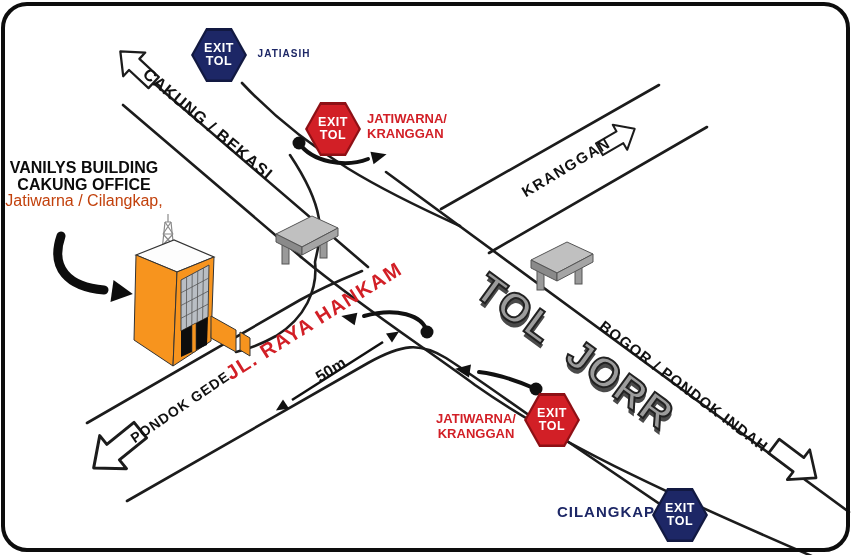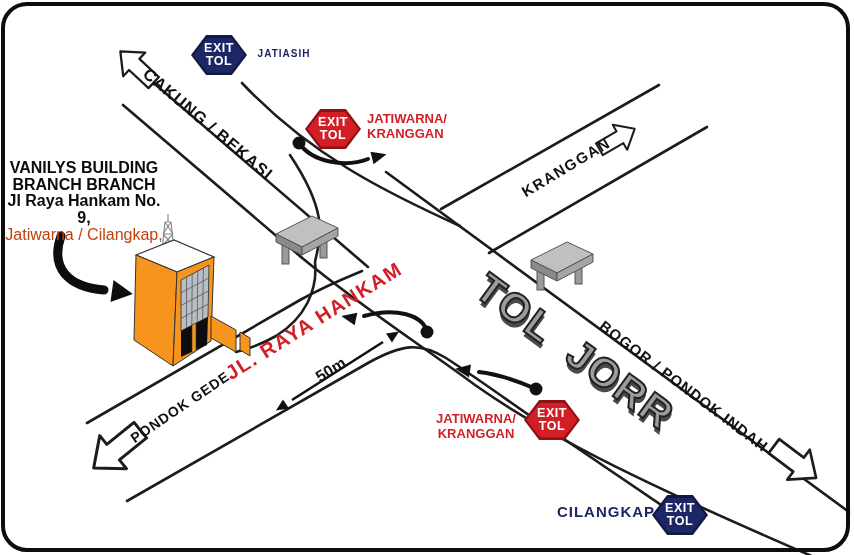--- a/index.html
+++ b/index.html
@@ -11,21 +11,21 @@
     position:absolute;left:1px;top:2px;right:4px;bottom:3px;
     border:4px solid #0d0d0d;border-radius:26px;pointer-events:none;
   }
   svg{position:absolute;left:0;top:0;}
   .lbl{
     position:absolute;font-weight:bold;white-space:nowrap;color:#111;
     transform-origin:center;
   }
   .navy{color:#1d2766;}
   .red{color:#d21f26;}
-  .badge{position:absolute;width:56px;height:40px;transform:translate(-50%,-50%);}
+  .badge{position:absolute;width:56px;height:54px;transform:translate(-50%,-50%);}
   .hex-outer{position:absolute;inset:0;clip-path:polygon(27% 0,73% 0,100% 50%,73% 100%,27% 100%,0 50%);}
   .hex-inner{
     position:absolute;inset:2.5px;clip-path:polygon(27% 0,73% 0,100% 50%,73% 100%,27% 100%,0 50%);
     display:flex;flex-direction:column;align-items:center;justify-content:center;
     color:#fff;font-weight:bold;font-size:12.5px;line-height:1.02;letter-spacing:.5px;
   }
   .badge.red-badge .hex-outer{background:#8e1015;}
   .badge.red-badge .hex-inner{background:#d21f26;}
   .badge.navy-badge .hex-outer{background:#121941;}
   .badge.navy-badge .hex-inner{background:#1d2766;}
@@ -126,22 +126,21 @@
       <path d="M 292,400 L 383,342" fill="none" stroke="#111" stroke-width="2.6"></path>
       <polygon points="0,-5.5 12,0 0,5.5" transform="translate(286,404) rotate(147)"></polygon>
       <polygon points="0,-5.5 12,0 0,5.5" transform="translate(389,338) rotate(-33)"></polygon>
     </g>
   </svg>
 
   <div id="frame"></div>
 
   <div id="infobox">
     <div class="b">VANILYS BUILDING</div>
-    <div class="b">BRANCH BRANCH</div>
-    <div class="b">Jl Raya Hankam No. 9,</div>
+    <div class="b">CAKUNG OFFICE</div>
     <div class="r">Jatiwarna / Cilangkap,</div>
   </div>
 
   <div class="lbl navy" id="lbl-jatiasih" style="left:284px;top:53px;font-size:10px;letter-spacing:1px;transform:translate(-50%,-50%);text-align:right;">JATIASIH</div>
 
   <div class="lbl" id="lbl-cakung" style="left:208px;top:124px;font-size:16.5px;letter-spacing:1px;transform:translate(-50%,-50%) rotate(40deg);">CAKUNG / BEKASI</div>
 
   <div class="lbl red" id="lbl-jw-top" style="left:367px;top:127px;font-size:13px;line-height:1.12;transform:translate(0,-50%);">
     <div>JATIWARNA/</div>
     <div>KRANGGAN</div>

